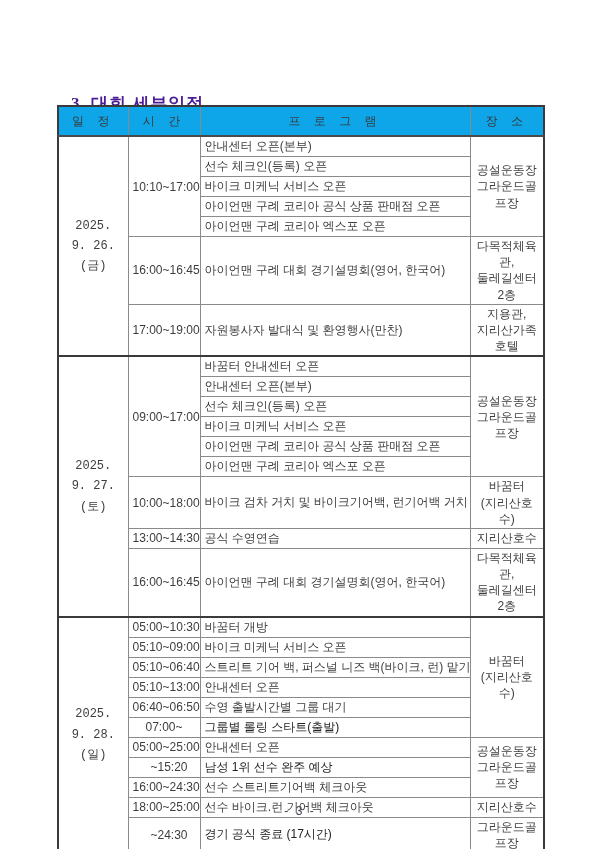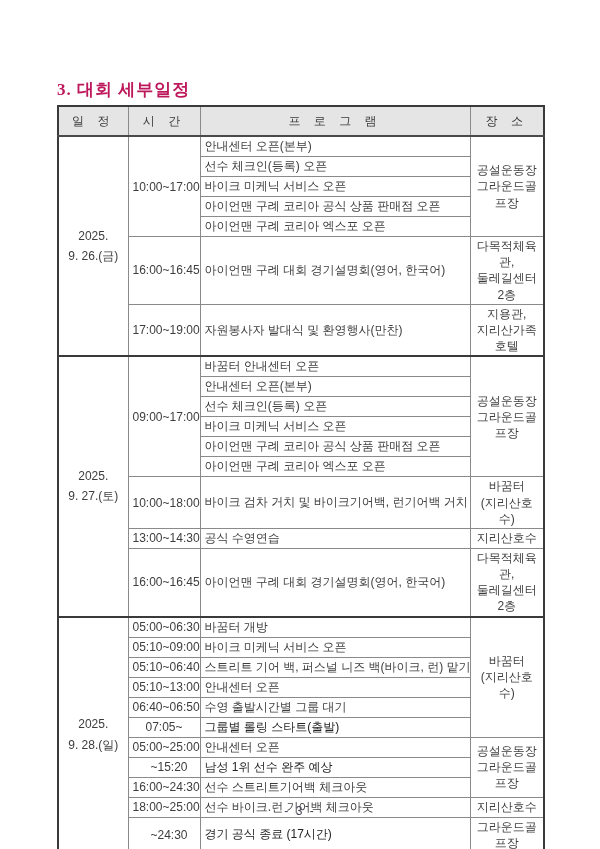--- a/index.html
+++ b/index.html
@@ -2,50 +2,50 @@
 <html><head>
 <meta charset="utf-8">
 <style>
   html,body{margin:0;padding:0;background:#ffffff;}
   body{
     width:600px;height:849px;overflow:hidden;position:relative;
     font-family:"Liberation Sans","DejaVu Sans",sans-serif;
     color:#3d3d3d;
   }
   .page-title{
-    position:absolute;left:57px;top:78px;margin:0;
+    position:absolute;left:57px;top:78px;margin:14px;
     font-family:"Liberation Serif","DejaVu Serif",serif;
-    font-size:17px;font-weight:bold;color:#be185d;letter-spacing:1px;
+    font-size:17px;font-weight:bold;color:#4c1d95;letter-spacing:1px;
   }
   table.schedule{
     position:absolute;left:57px;top:105px;
     border-collapse:collapse;table-layout:fixed;width:486px;
     font-size:12px;
   }
   table.schedule th,table.schedule td{
     border:1px solid #8a8a8a;
     padding:1px 4px;
     vertical-align:middle;
     overflow:hidden;
   }
   table.schedule{border:2px solid #3a3a3a;}
   thead th{
-    background:#e5e5e5;
+    background:#0ea5e9;
     font-weight:normal;color:#3a3a3a;
     height:26px;text-align:center;letter-spacing:5px;
     border-bottom:2px solid #4a4a4a !important;
   }
   col.c-date{width:70px;}
   col.c-time{width:72px;}
   col.c-prog{width:270px;}
   col.c-place{width:74px;}
   tr{height:19px;}
   tr.tall{height:32px;}
   tr.section-start td{border-top:2px solid #3a3a3a;}
-  td.t-date{text-align:center;white-space:pre-line;line-height:1.7;color:#3d3d3d;}
+  td.t-date{text-align:center;white-space:pre-line;line-height:1.7;color:#3d3d3d;font-family:Liberation Mono, monospace;}
   td.t-time{text-align:center;white-space:nowrap;color:#3d3d3d;}
   td.t-time.right{text-align:right;padding-right:12px;}
   td.t-prog{text-align:left;padding-left:8px;white-space:nowrap;}
   td.t-prog.bold{font-weight:normal;color:#222;}
   td.t-place{text-align:center;white-space:pre-line;line-height:1.35;}
   .page-num{
     position:absolute;left:0;right:0;top:804px;
     text-align:center;font-size:12px;color:#3c3c50;letter-spacing:2px;
   }
 </style>
@@ -67,21 +67,21 @@
       <th>시 간</th>
       <th>프 로 그 램</th>
       <th>장 소</th>
     </tr>
   </thead>
   <tbody>
 
     <tr class="section-start">
       <td class="t-date" rowspan="7">2025.
 9. 26.(금)</td>
-      <td class="t-time" rowspan="5">10:00~17:00</td>
+      <td class="t-time" rowspan="5">10:10~17:00</td>
       <td class="t-prog">안내센터 오픈(본부)</td>
       <td class="t-place" rowspan="5">공설운동장
 그라운드골프장</td>
     </tr>
     <tr>
         <td class="t-prog">선수 체크인(등록) 오픈</td>
       </tr>
     <tr>
         <td class="t-prog">바이크 미케닉 서비스 오픈</td>
       </tr>
@@ -141,21 +141,21 @@
     <tr class="tall">
       <td class="t-time">16:00~16:45</td>
       <td class="t-prog">아이언맨 구례 대회 경기설명회(영어, 한국어)</td>
       <td class="t-place">다목적체육관,
 둘레길센터 2층</td>
     </tr>
 
     <tr class="section-start">
       <td class="t-date" rowspan="11">2025.
 9. 28.(일)</td>
-      <td class="t-time">05:00~06:30</td>
+      <td class="t-time">05:00~10:30</td>
       <td class="t-prog">바꿈터 개방</td>
       <td class="t-place" rowspan="6">바꿈터
 (지리산호수)</td>
     </tr>
     <tr>
       <td class="t-time">05:10~09:00</td>
       <td class="t-prog">바이크 미케닉 서비스 오픈</td>
     </tr>
     <tr>
       <td class="t-time">05:10~06:40</td>
@@ -163,21 +163,21 @@
     </tr>
     <tr>
       <td class="t-time">05:10~13:00</td>
       <td class="t-prog">안내센터 오픈</td>
     </tr>
     <tr>
       <td class="t-time">06:40~06:50</td>
       <td class="t-prog">수영 출발시간별 그룹 대기</td>
     </tr>
     <tr>
-      <td class="t-time">07:05~</td>
+      <td class="t-time">07:00~</td>
       <td class="t-prog bold">그룹별 롤링 스타트(출발)</td>
     </tr>
     <tr>
       <td class="t-time">05:00~25:00</td>
       <td class="t-prog">안내센터 오픈</td>
       <td class="t-place" rowspan="3">공설운동장
 그라운드골프장</td>
     </tr>
     <tr>
       <td class="t-time right">~15:20</td>

